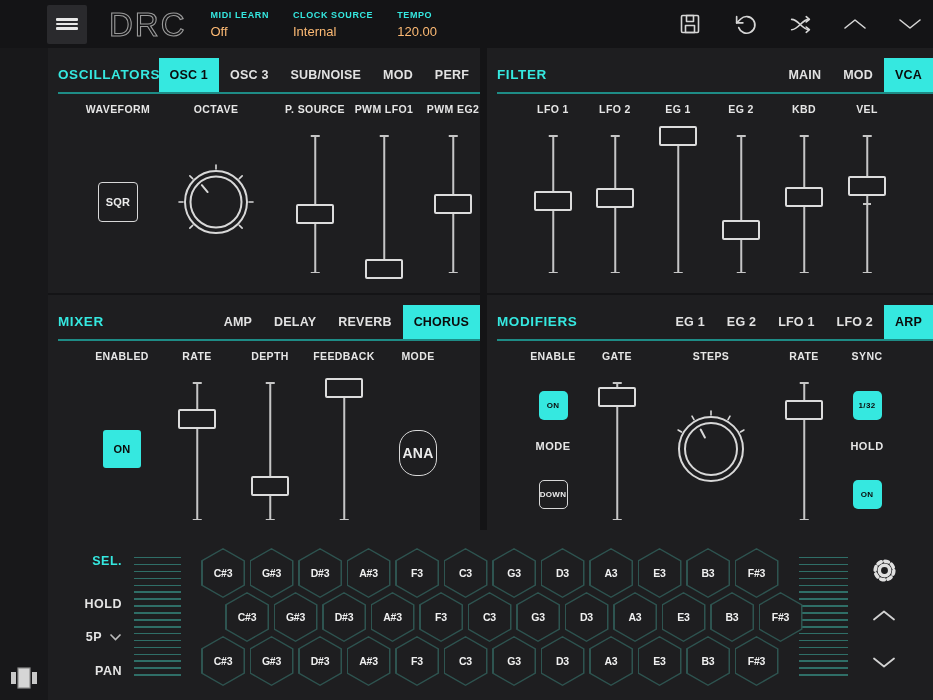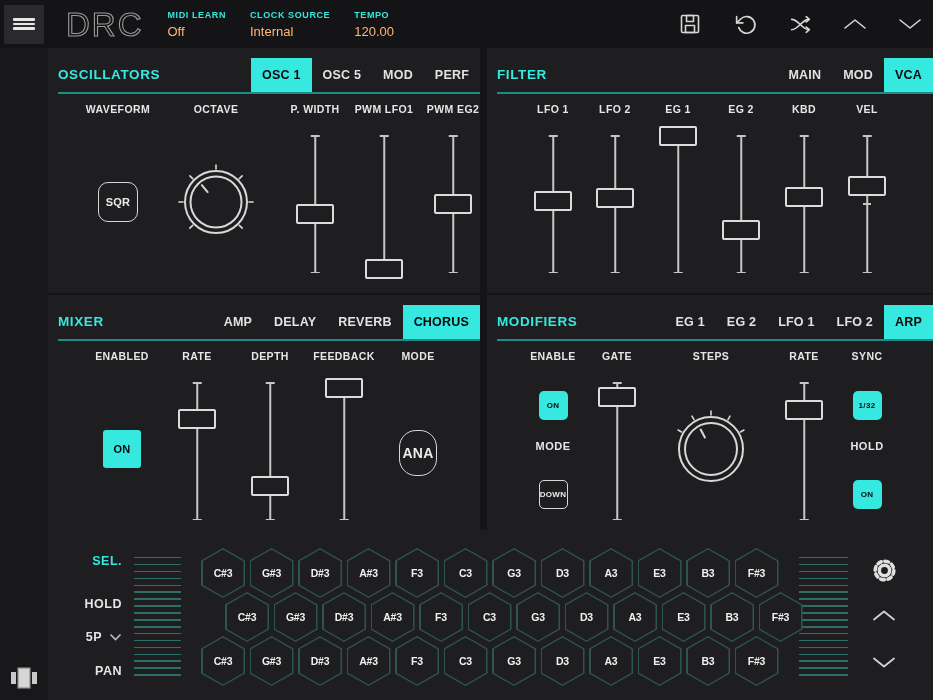--- a/index.html
+++ b/index.html
@@ -1,21 +1,21 @@
 <!DOCTYPE html>
 <html style="--accent: #35e8e0; --bg: #1e1e20; --topbar: #141416; --sidebar: #18181a; --underline: #1e8c86; --hexline: #2e5450; --ribbon: #2f6e67;"><head>
 <meta charset="utf-8">
 <style>
   html,body{margin:0;padding:0;background:#000;}
   #app{position:relative;width:933px;height:700px;background:var(--bg,#1e1e20);overflow:hidden;
        font-family:"Liberation Sans","DejaVu Sans",sans-serif;-webkit-font-smoothing:antialiased;}
 
   
   .topbar{position:absolute;top:0;left:0;right:0;height:48px;background:var(--topbar,#141416);
-          display:flex;align-items:center;z-index:6;}
+          display:flex;align-items:center;z-index:6;padding-left:43px;}
   .menu-btn{width:40px;height:39px;margin-left:4px;background:#2a2a2d;border:none;border-radius:2px;
             display:flex;align-items:center;justify-content:center;cursor:pointer;padding:0;}
   .menu-lines i{display:block;width:22px;height:2.5px;background:#e8e8e8;margin:2.2px 0;border-radius:1px;}
   .logo{margin-left:22px;font-size:33px;letter-spacing:2px;line-height:1;color:#9a9a9a;
         -webkit-text-stroke:1.1px #9a9a9a;-webkit-text-fill-color:transparent;font-weight:400;}
   .params{display:flex;margin-left:24px;gap:24px;}
   .pgroup{display:flex;flex-direction:column;padding-top:1px;}
   .plabel{font-size:9px;font-weight:bold;color:var(--accent,#35e8e0);letter-spacing:0.6px;}
   .pvalue{font-size:13px;color:#fdba74;margin-top:4px;white-space:nowrap;}
   .top-icons{margin-left:auto;margin-right:10px;display:flex;gap:29px;align-items:center;}
@@ -145,41 +145,42 @@
         <rect x="23" y="7" width="5" height="12" fill="#c9c9c9"></rect>
       </svg>
     </button>
   </div>
 
   <div id="panels">
       <div class="panel" style="left: 48px; top: 48px; width: 432px; height: 247px;">
         <div class="panel-title">OSCILLATORS</div>
         <div class="tabs">
           <div class="tab selected">OSC 1</div>
-          <div class="tab">OSC 5</div>
+          <div class="tab">OSC 3</div>
+          <div class="tab">SUB/NOISE</div>
           <div class="tab">MOD</div>
           <div class="tab">PERF</div>
         </div>
         <div class="underline"></div>
         <div class="col-label" style="left: 22px;">WAVEFORM</div>
-        <button class="ctl-btn outline" style="left: 50px; top: 134px; width: 40px; height: 40px; border-radius: 10px; font-size: 11px;">SQR</button>
+        <button class="ctl-btn outline" style="left: 50px; top: 134px; width: 40px; height: 40px; border-radius: 4px; font-size: 11px;">SQR</button>
         <div class="col-label" style="left: 120px;">OCTAVE</div>
         <div class="knobwrap" style="position: absolute; left: 126px; top: 112px; width: 84px; height: 84px;"><svg width="84" height="84" viewBox="0 0 84 84" stroke="#d8d8d8" fill="none" stroke-width="1.6" stroke-linecap="round">
     <circle cx="42" cy="42" r="31" stroke-width="2"></circle>
             <circle cx="42" cy="42" r="25.5" stroke-width="2"></circle>
             <line x1="18.66547622084393" y1="65.33452377915606" x2="15.83704909609774" y2="68.16295090390226"></line>
             <line x1="9" y1="42" x2="5" y2="42"></line>
             <line x1="18.665476220843935" y1="18.66547622084393" x2="15.837049096097743" y2="15.83704909609774"></line>
             <line x1="42" y1="9" x2="42" y2="5"></line>
             <line x1="65.33452377915606" y1="18.66547622084393" x2="68.16295090390226" y2="15.83704909609774"></line>
             <line x1="75" y1="42" x2="79" y2="42"></line>
             <line x1="65.33452377915607" y1="65.33452377915606" x2="68.16295090390226" y2="68.16295090390226"></line>
     <line x1="27.858672586896137" y1="25.147022251382484" x2="33.64376107407499" y2="32.04142223945328" stroke-width="2"></line>
   </svg></div>
-        <div class="col-label" style="left: 219px;">P. WIDTH</div>
+        <div class="col-label" style="left: 219px;">P. SOURCE</div>
         <div class="slider" style="left: 247px; top: 87px; height: 138px;">
           <div class="track"></div>
           <div class="handle" style="top: calc(57% - 10px);"></div>
         </div>
         <div class="col-label" style="left: 288px;">PWM LFO1</div>
         <div class="slider" style="left: 316px; top: 87px; height: 138px;">
           <div class="track"></div>
           <div class="handle" style="top: calc(97% - 10px);"></div>
         </div>
         <div class="col-label" style="left: 357px;">PWM EG2</div>

